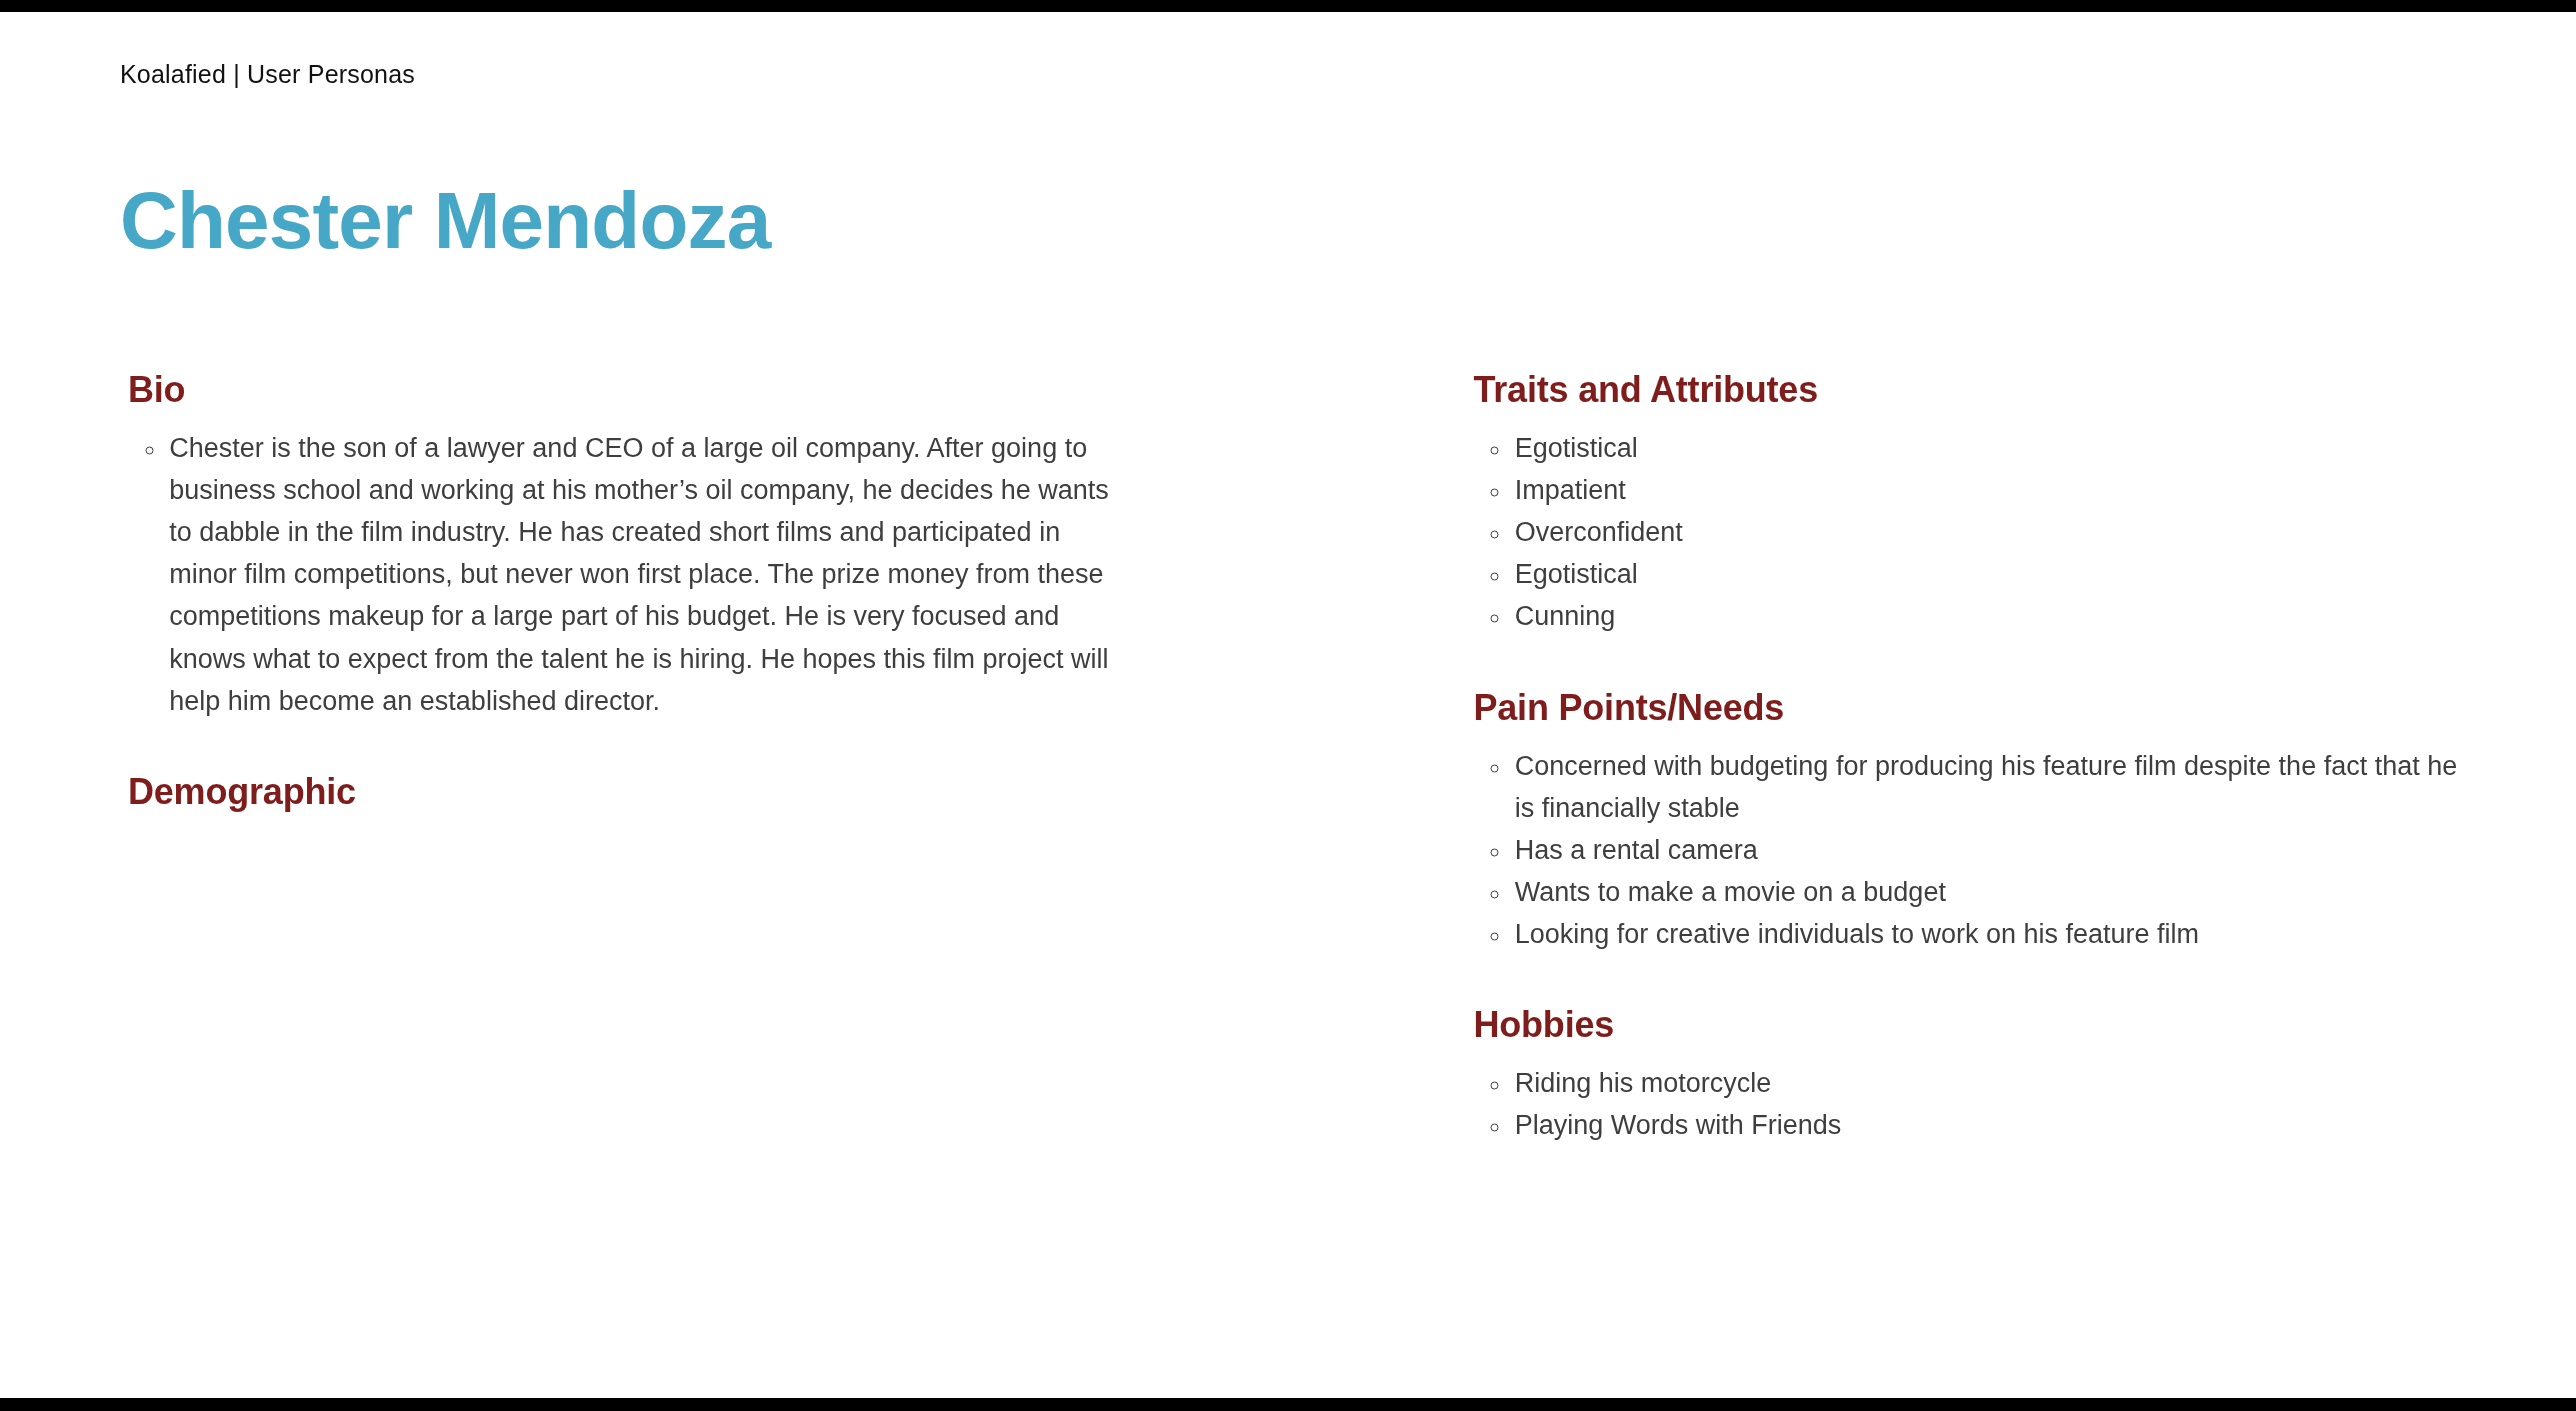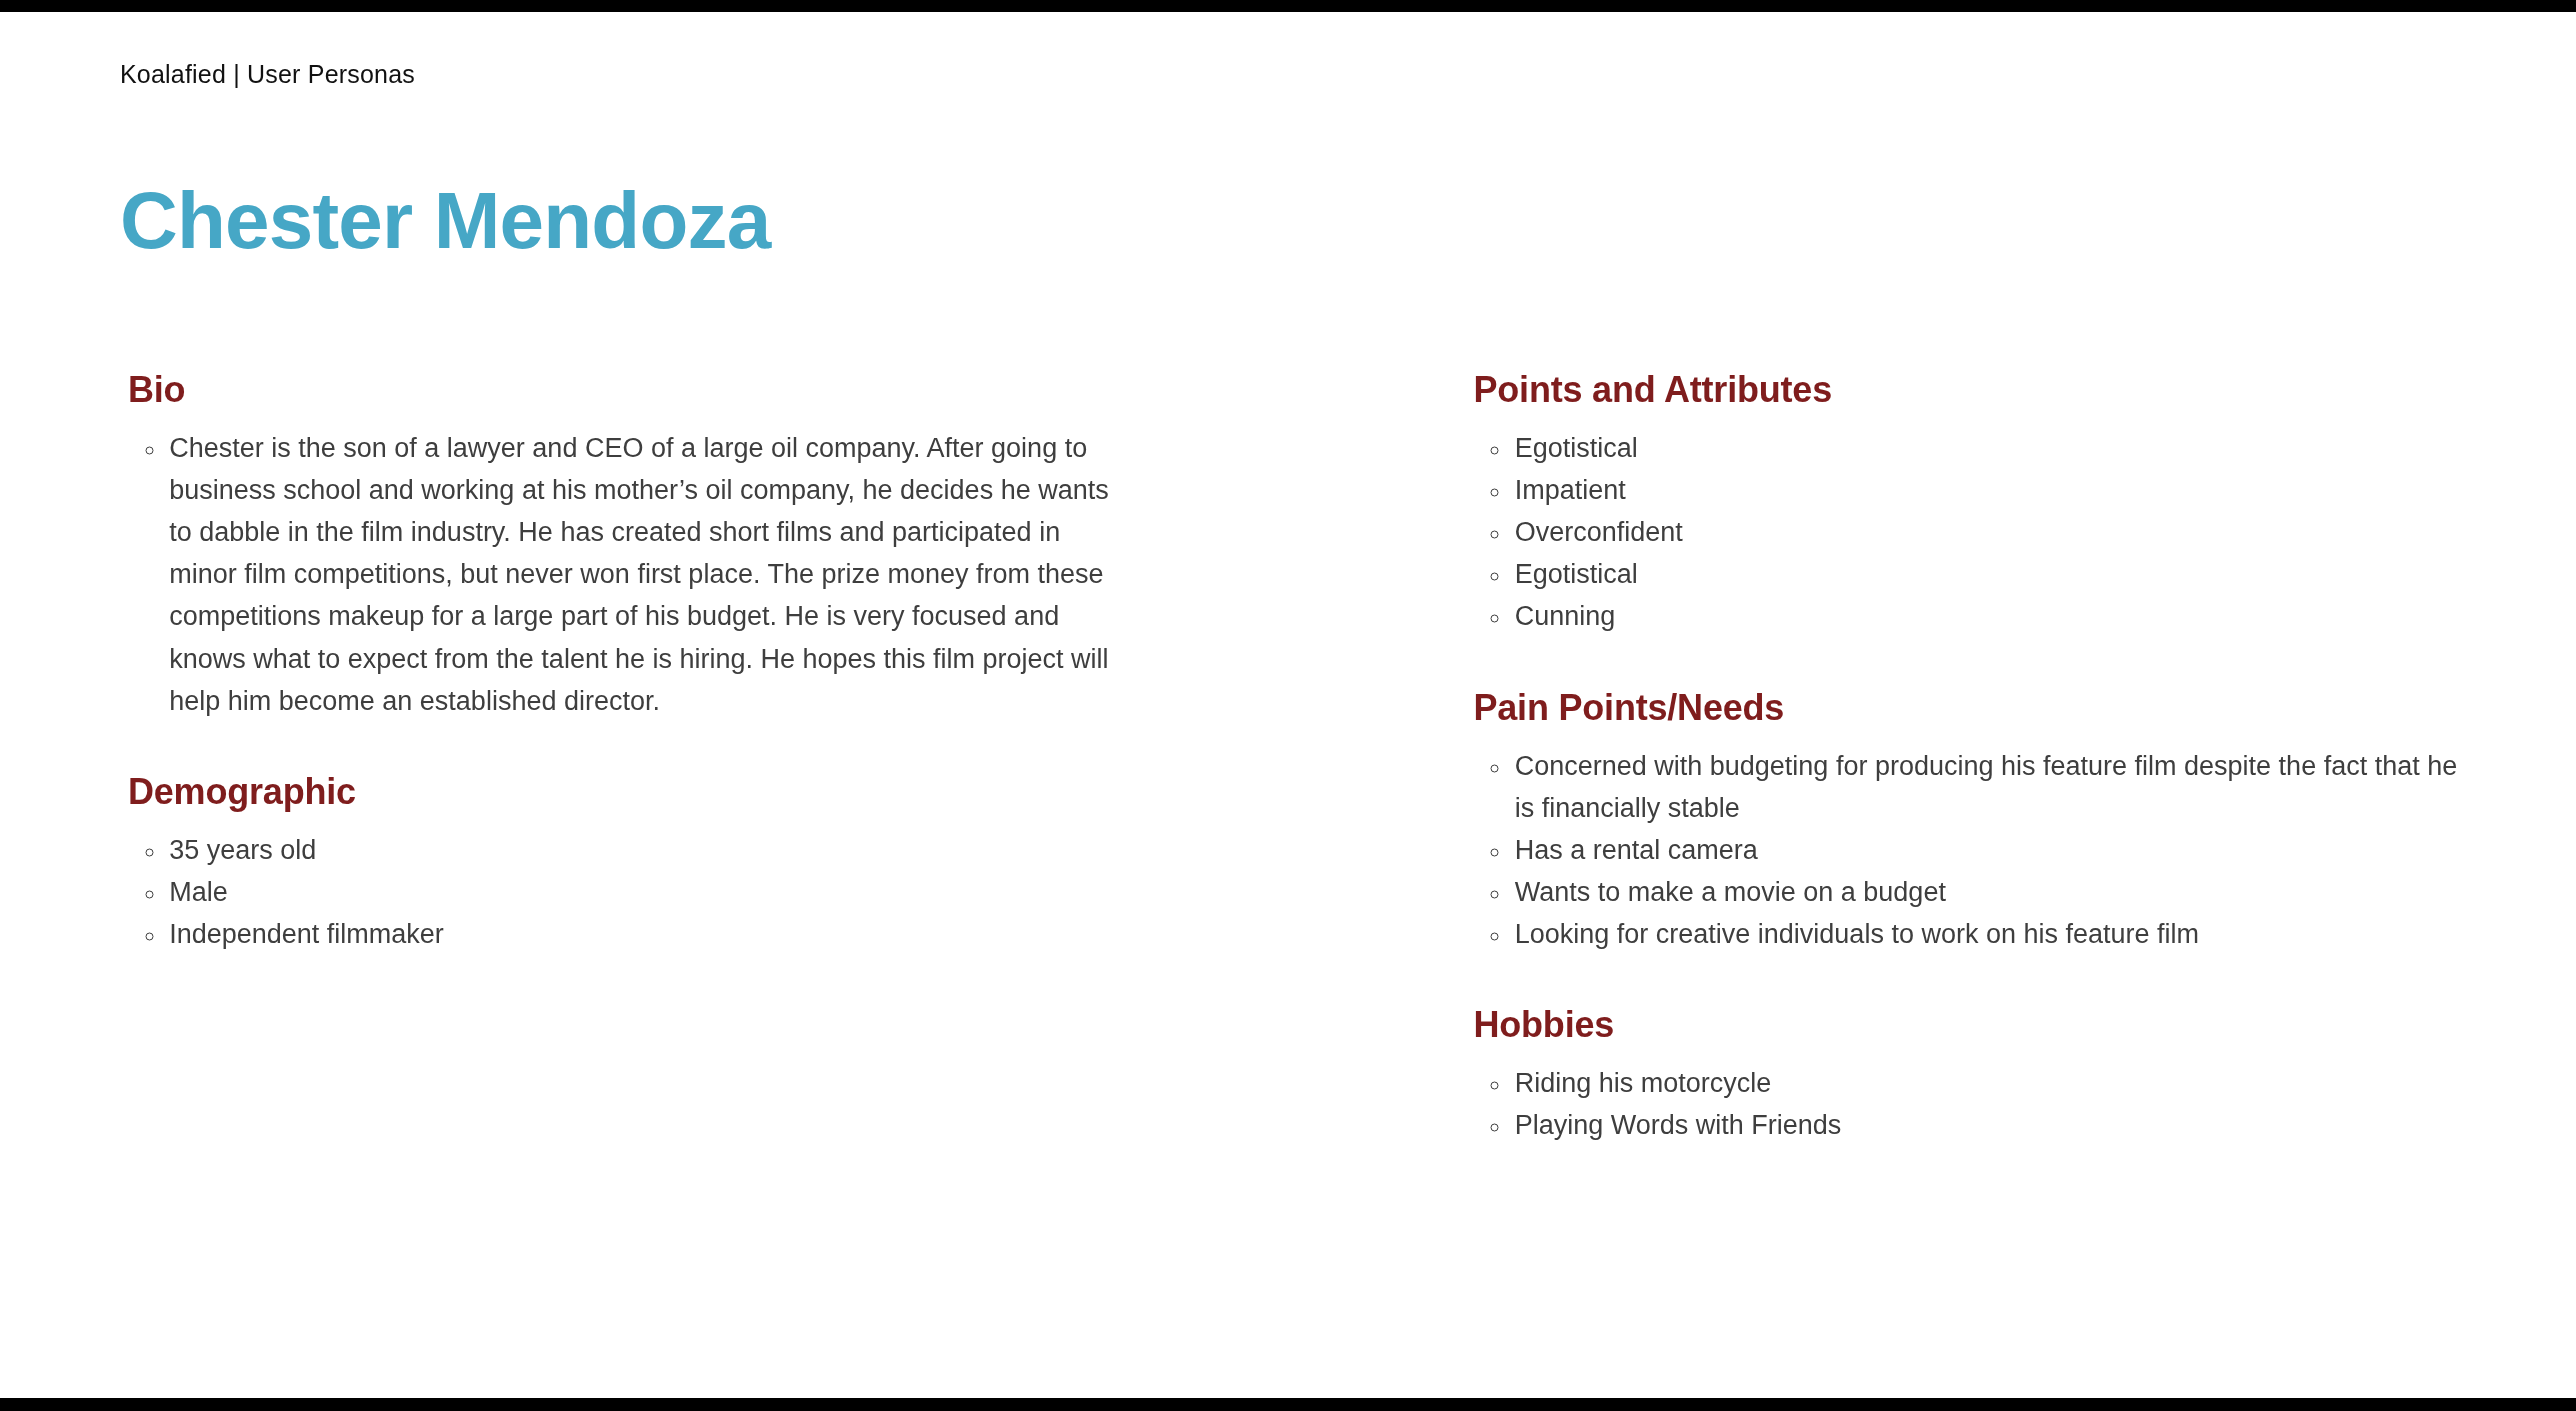--- a/index.html
+++ b/index.html
@@ -93,35 +93,30 @@
 
         <div class="section">
           <h2 class="section-heading">Bio</h2>
           <ul class="bullet-list">
             <li>Chester is the son of a lawyer and CEO of a large oil company. After going to business school and working at his mother’s oil company, he decides he wants to dabble in the film industry. He has created short films and participated in minor film competitions, but never won first place. The prize money from these competitions makeup for a large part of his budget. He is very focused and knows what to expect from the talent he is hiring. He hopes this film project will help him become an established director.</li>
           </ul>
         </div>
 
         <div class="section">
           <h2 class="section-heading">Demographic</h2>
-          <ul class="bullet-list">
-            <li>35 years old</li>
-            <li>Male</li>
-            <li>Independent filmmaker</li>
-          </ul>
         </div>
 
       </div>
 
       <div class="col-spacer"></div>
 
       <div class="col-right">
 
         <div class="section">
-          <h2 class="section-heading">Points and Attributes</h2>
+          <h2 class="section-heading">Traits and Attributes</h2>
           <ul class="bullet-list">
             <li>Egotistical</li>
             <li>Impatient</li>
             <li>Overconfident</li>
             <li>Egotistical</li>
             <li>Cunning</li>
           </ul>
         </div>
 
         <div class="section">

